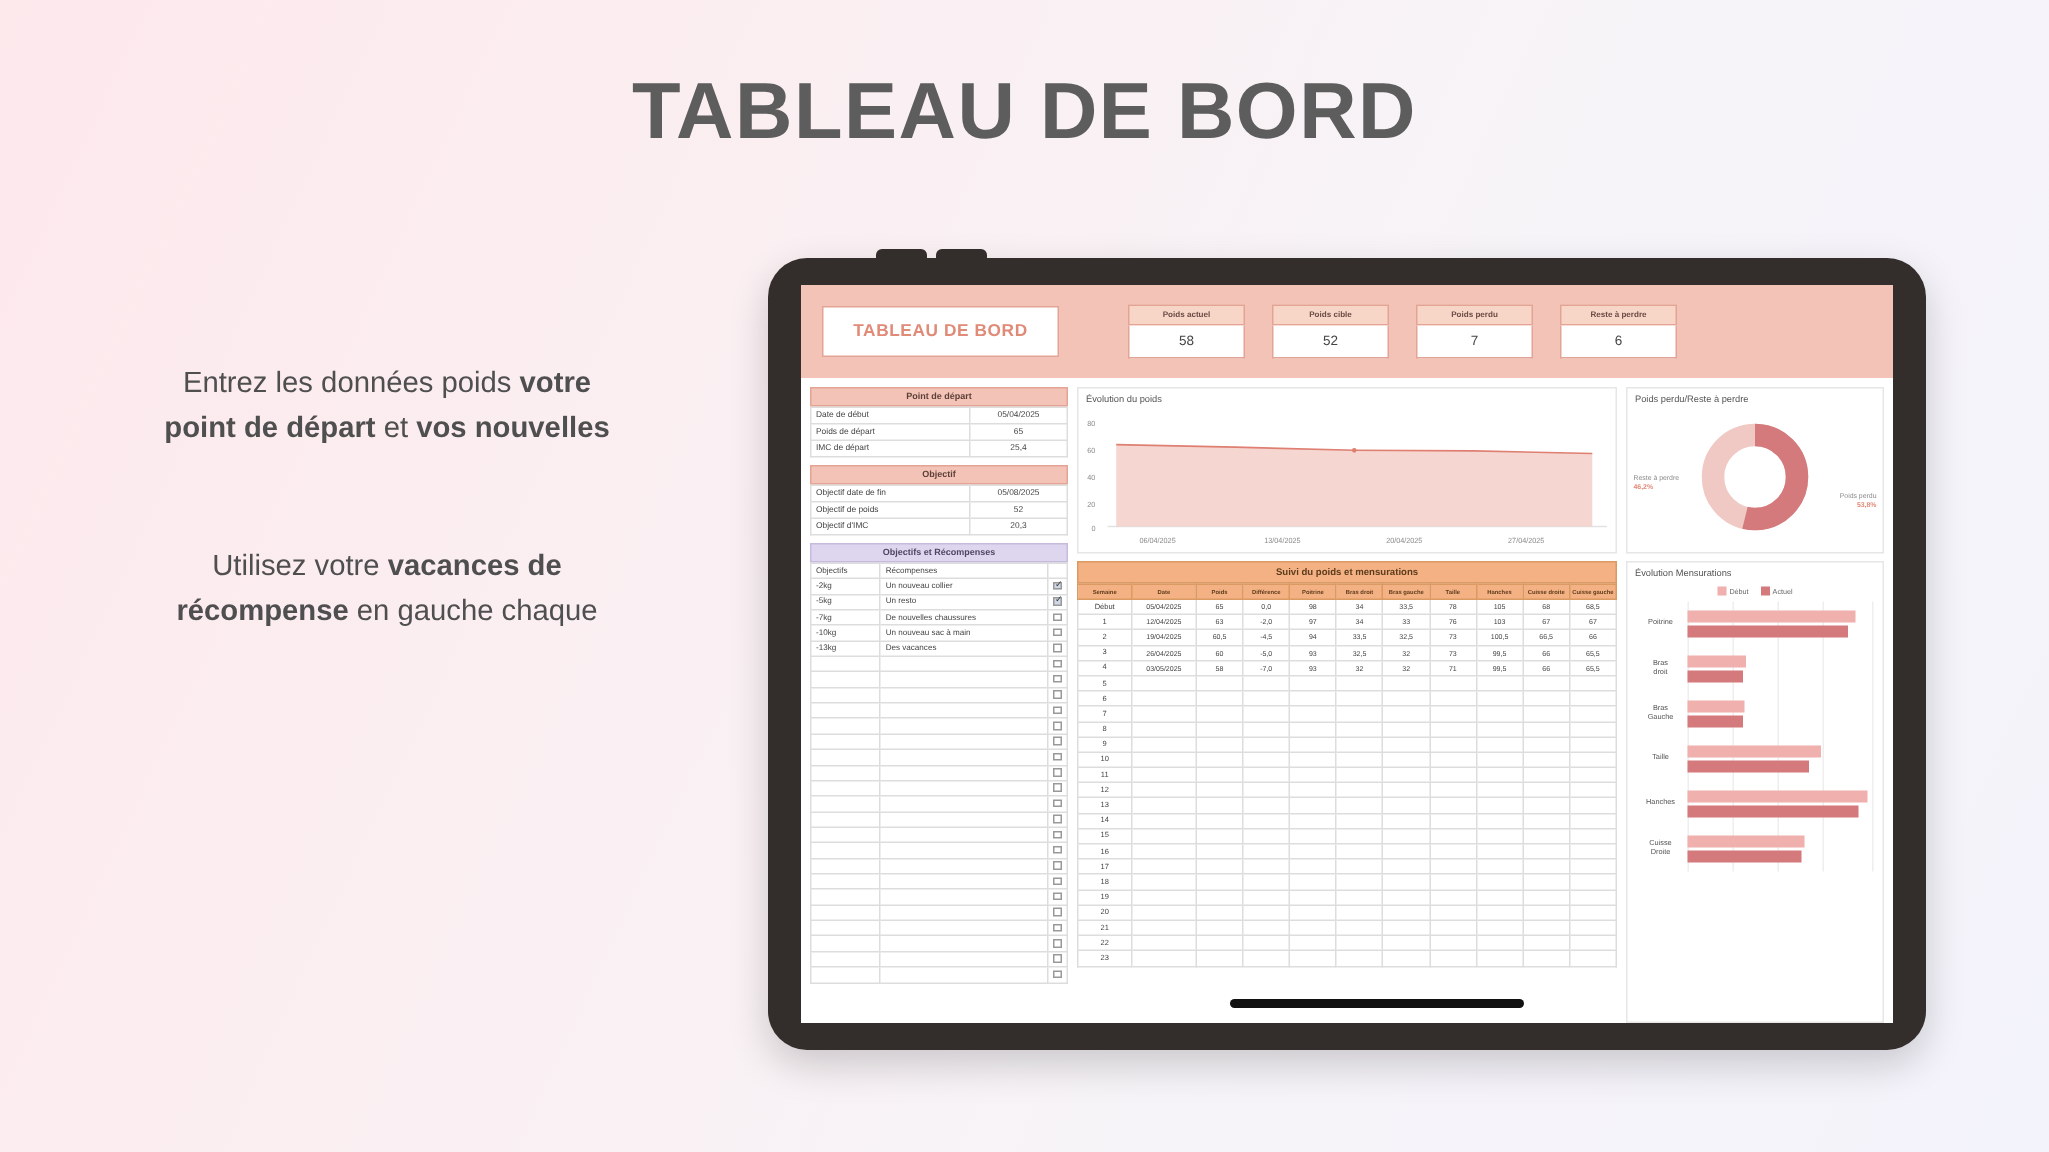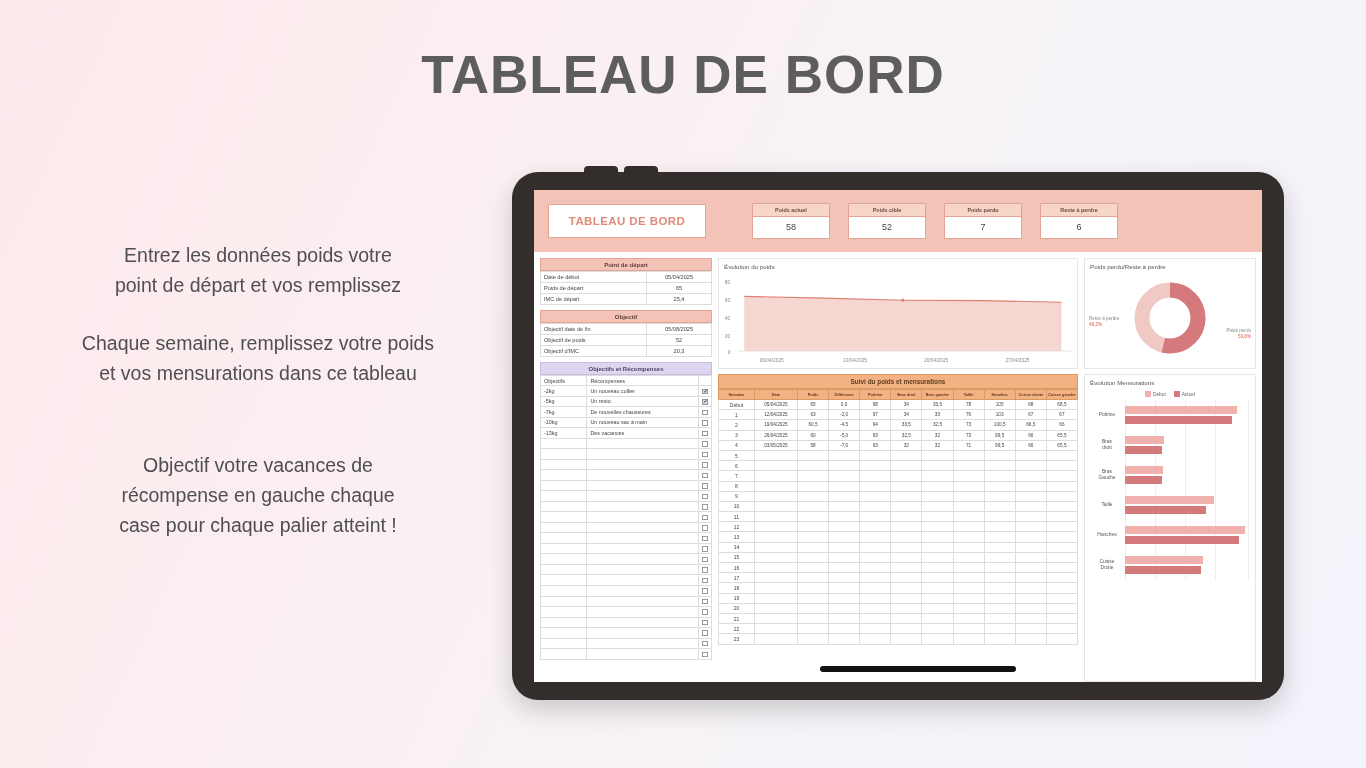--- a/index.html
+++ b/index.html
@@ -17,21 +17,21 @@
     text-align: center; font-size: 53px; font-weight: bold;
     letter-spacing: 1px; color: #5d5d5d;
   }
 
   
   .copy {
     position: absolute; left: 48px; top: 240px; width: 420px;
     text-align: center; color: #4f4f4f; font-size: 19.5px; line-height: 30px;
   }
   .copy p { margin: 0 0 28px 0; }
-  .copy b { font-weight: normal; }
+  .copy b { font-weight: bold; }
   .copy .p3 { margin-top: 62px; }
 
   
   .tablet {
     position: absolute; left: 512px; top: 172px; width: 772px; height: 528px;
     background: #332d2b; border-radius: 26px;
     box-shadow: 0 10px 26px rgba(0,0,0,.18);
   }
   .tablet .bump {
     position: absolute; top: -6px; left: 72px; width: 34px; height: 8px;
@@ -146,30 +146,25 @@
   }
 </style>
 </head>
 <body>
 
 <div class="headline">TABLEAU DE BORD</div>
 
 <div class="copy">
   <p>
     <span>Entrez les données poids </span><b>votre</b><br>
-    <b>point de départ</b><span> et </span><b>vos remplissez</b>
-  </p>
-  <p>
-    <span>Chaque semaine, remplissez votre poids</span><br>
-    <span>et vos </span><b>mensurations</b><span> dans ce tableau</span>
+    <b>point de départ</b><span> et </span><b>vos nouvelles</b>
   </p>
   <p class="p3">
-    <span>Objectif votre </span><b>vacances de</b><br>
+    <span>Utilisez votre </span><b>vacances de</b><br>
     <b>récompense</b><span> en gauche chaque</span><br>
-    <span>case pour chaque palier atteint !</span>
   </p>
 </div>
 
 <div class="tablet">
   <div class="bump"></div>
   <div class="bump b2"></div>
 
   <div class="screen">
 
     <div class="topband">

